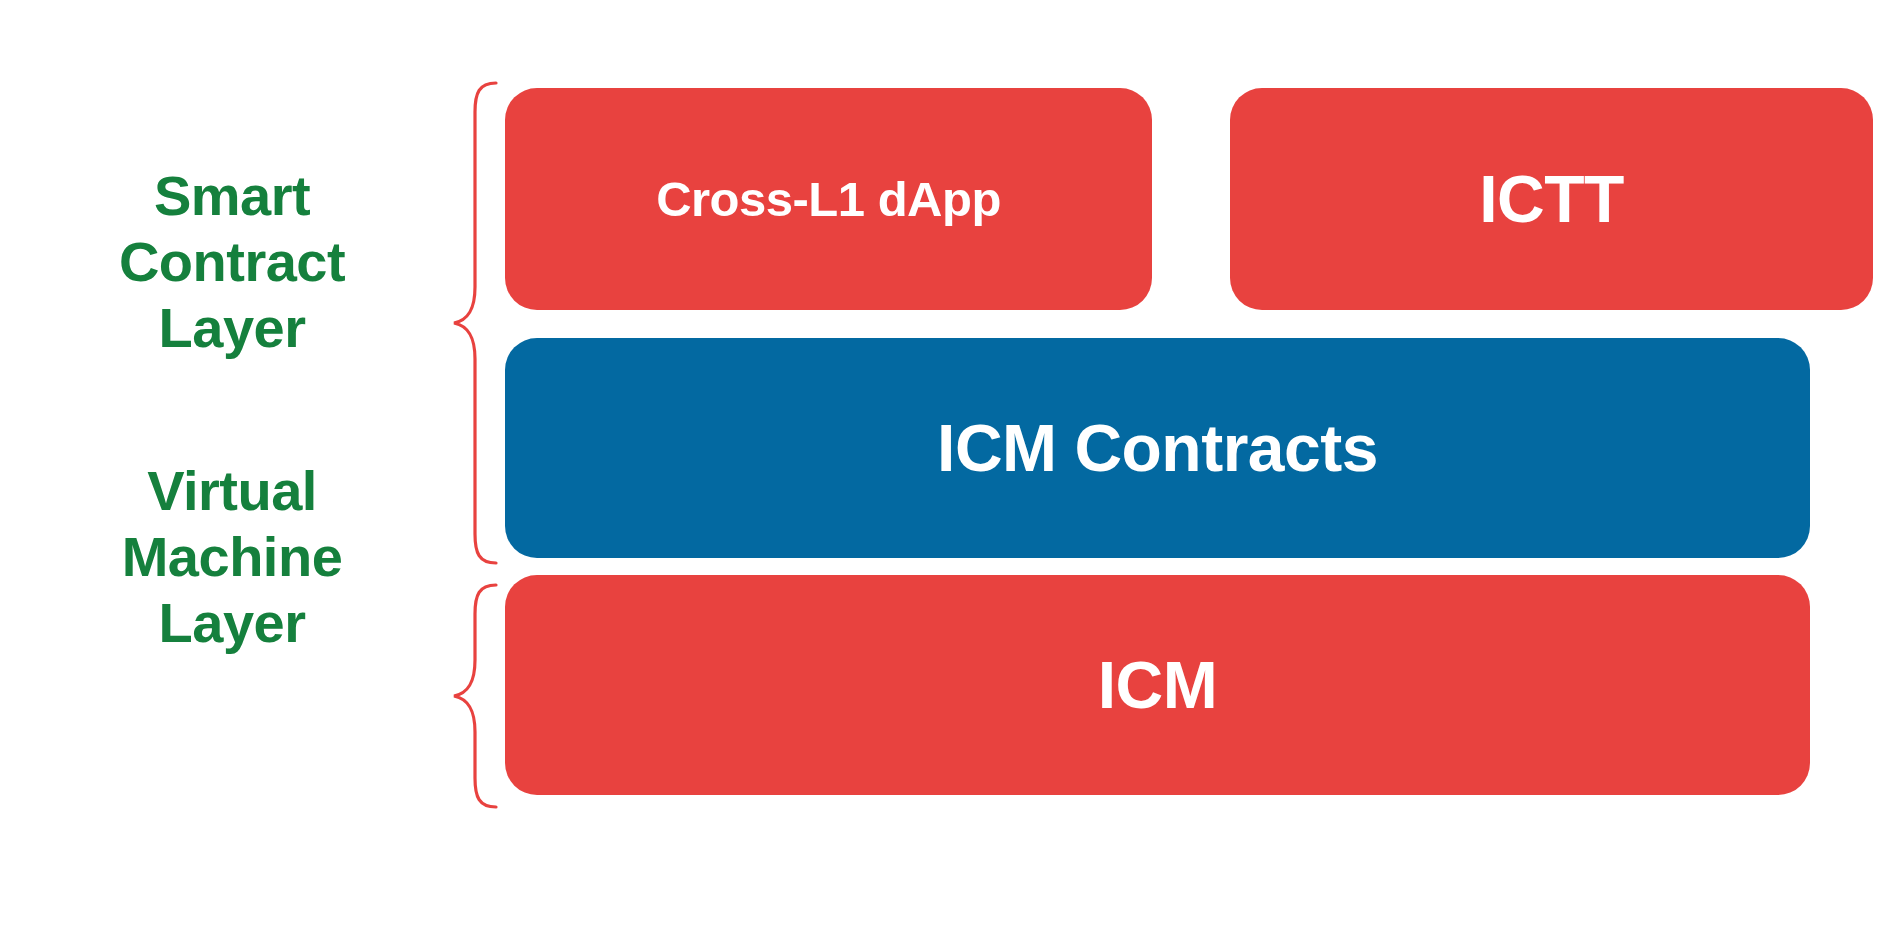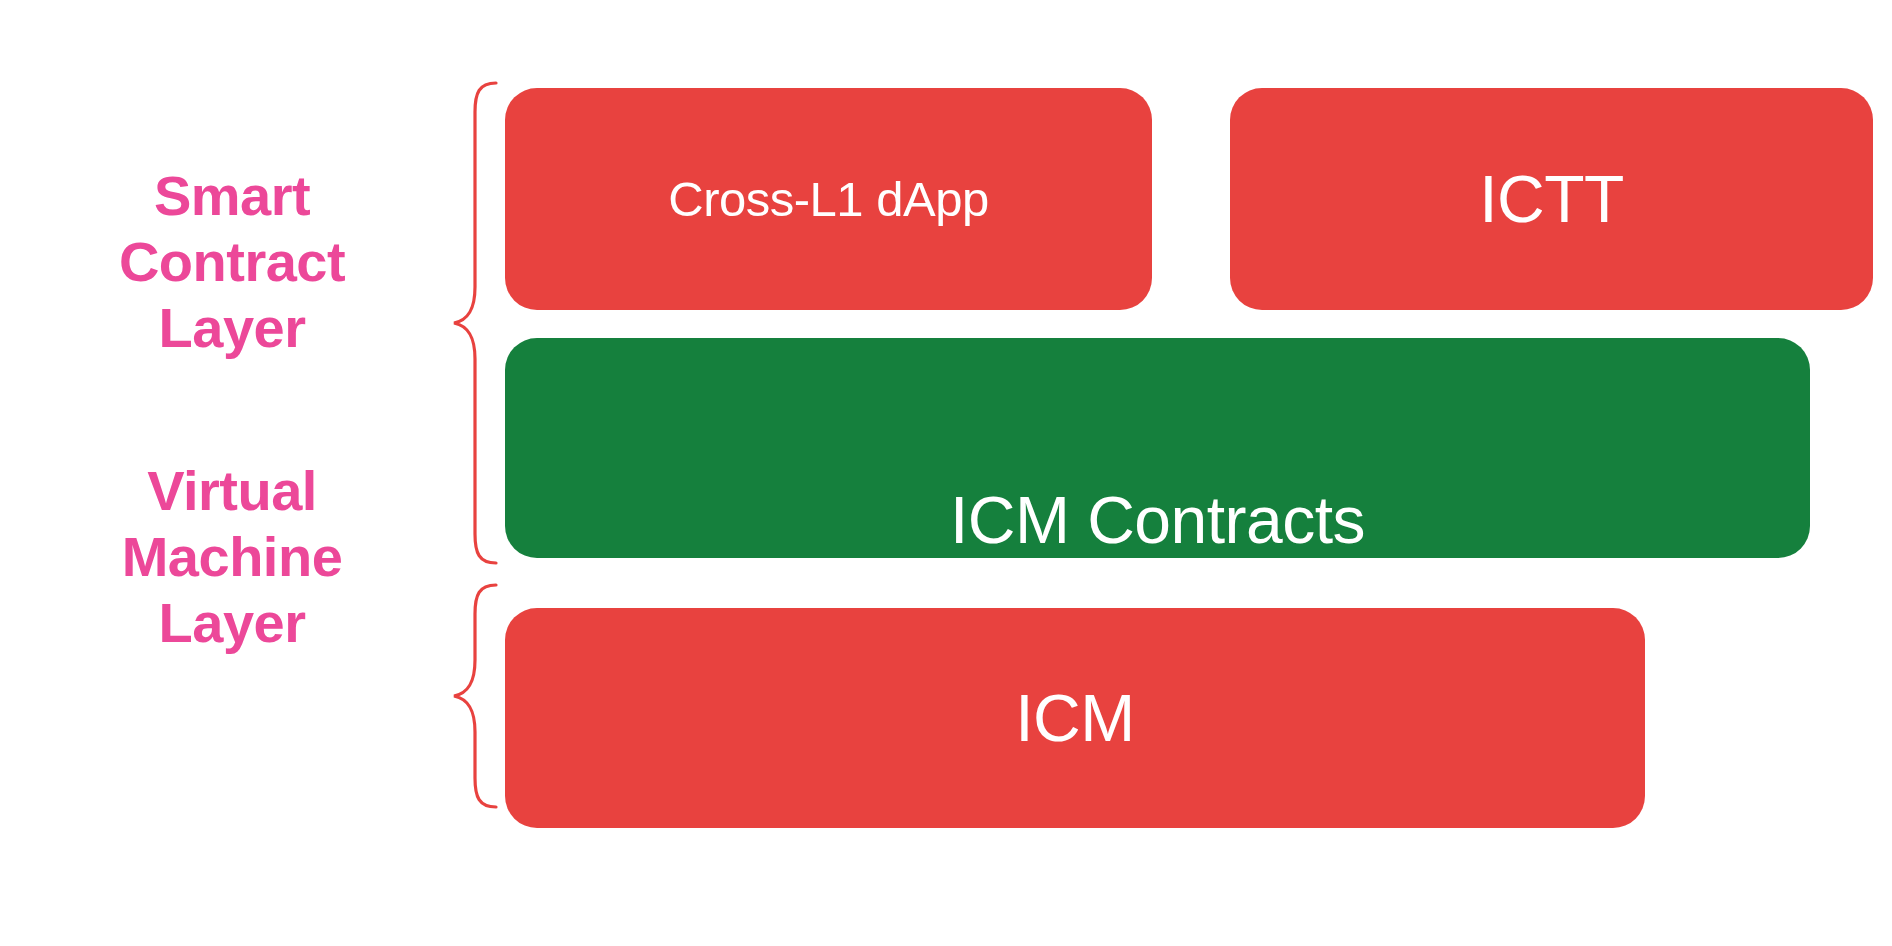--- a/index.html
+++ b/index.html
@@ -19,21 +19,21 @@
     background: #ffffff;
     overflow: hidden;
   }
 
   
   .layer-label {
     position: absolute;
     left: 88px;
     width: 288px;
     text-align: center;
-    color: #ec4899;
+    color: #15803d;
     font-weight: 700;
     font-size: 56px;
     line-height: 1.18;
     letter-spacing: -0.5px;
     white-space: pre-line;
   }
   #label-smart-contract { top: 163px; }
   #label-virtual-machine { top: 458px; }
 
   
@@ -46,21 +46,21 @@
   .brace svg { display: block; }
 
   
   .node-box {
     position: absolute;
     border-radius: 32px;
     display: flex;
     align-items: center;
     justify-content: center;
     color: #ffffff;
-    font-weight: 400;
+    font-weight: 700;
     letter-spacing: -0.5px;
     box-sizing: border-box;
     text-align: center;
     user-select: none;
   }
 
   #box-cross-l1-dapp {
     left: 505px;  top: 88px;
     width: 647px; height: 222px;
     font-size: 49px;
@@ -69,22 +69,22 @@
     left: 1230px; top: 88px;
     width: 643px;  height: 222px;
     font-size: 66px;
   }
   #box-icm-contracts {
     left: 505px;  top: 338px;
     width: 1305px; height: 220px;
     font-size: 66px;
   }
   #box-icm {
-    left: 505px;  top: 608px;
-    width: 1140px; height: 220px;
+    left: 505px;  top: 575px;
+    width: 1305px; height: 220px;
     font-size: 66px;
   }
 </style>
 </head>
 <body>
 
 <div id="canvas">
 
   <div class="layer-label" id="label-smart-contract">Smart
 Contract
@@ -103,21 +103,21 @@
   </div>
 
   <div class="node-box" id="box-cross-l1-dapp" style="background:#E8423F;">
     <span>Cross-L1 dApp</span>
   </div>
 
   <div class="node-box" id="box-ictt" style="background:#E8423F;">
     <span>ICTT</span>
   </div>
 
-  <div class="node-box" id="box-icm-contracts" style="background:#15803d;align-items:flex-end;">
+  <div class="node-box" id="box-icm-contracts" style="background:#0369a1;">
     <span>ICM Contracts</span>
   </div>
 
   <div class="layer-label" id="label-virtual-machine">Virtual
 Machine
 Layer</div>
 
   <div class="brace" id="brace-virtual-machine">
     <svg width="46" height="228" viewBox="0 0 46 228" fill="none" xmlns="http://www.w3.org/2000/svg" aria-hidden="true">
       <path d="M44 3

